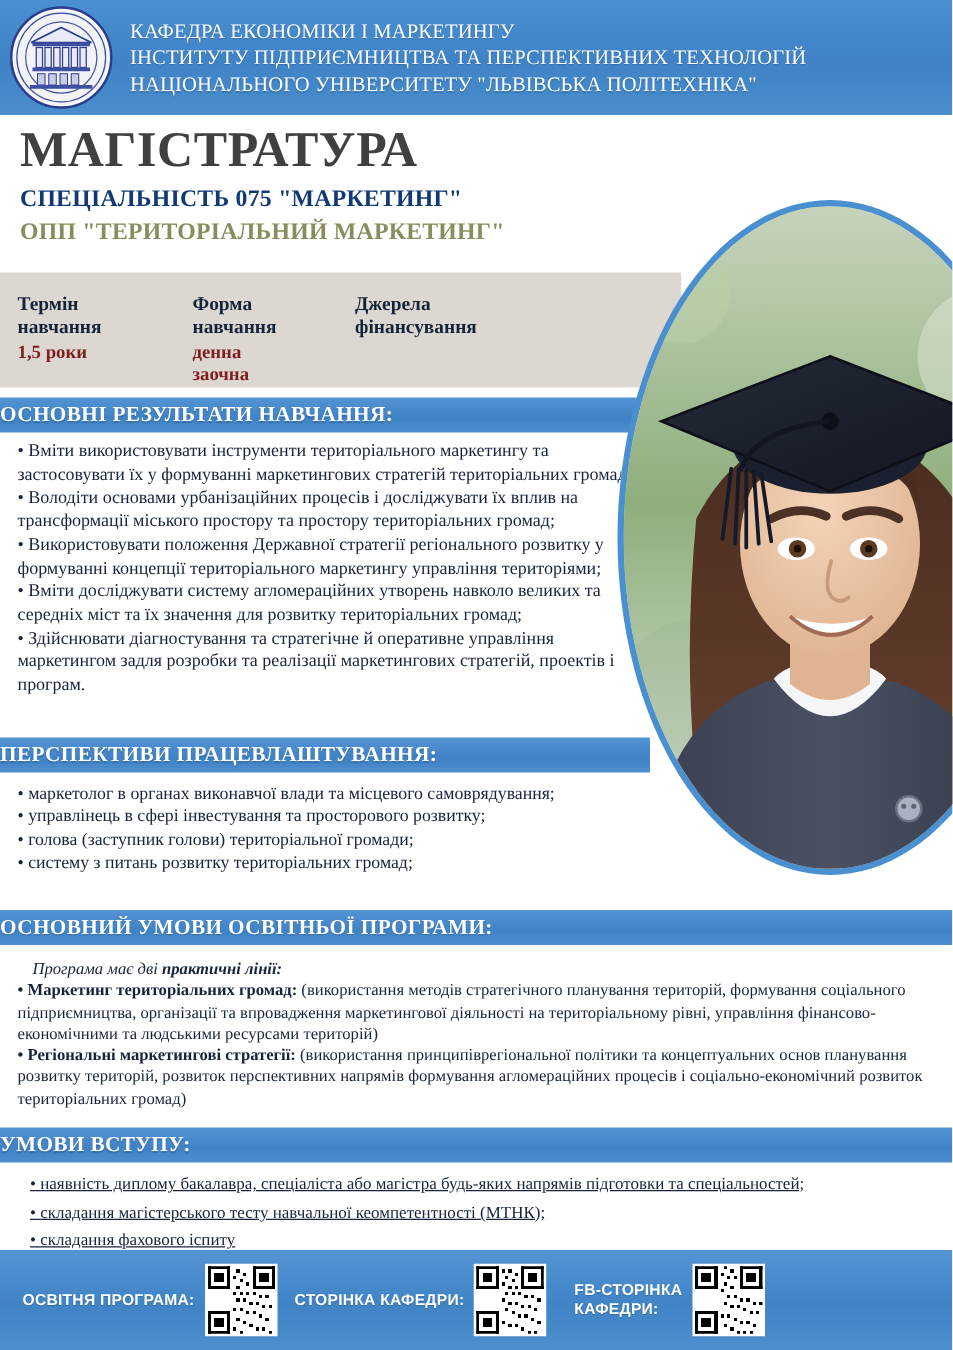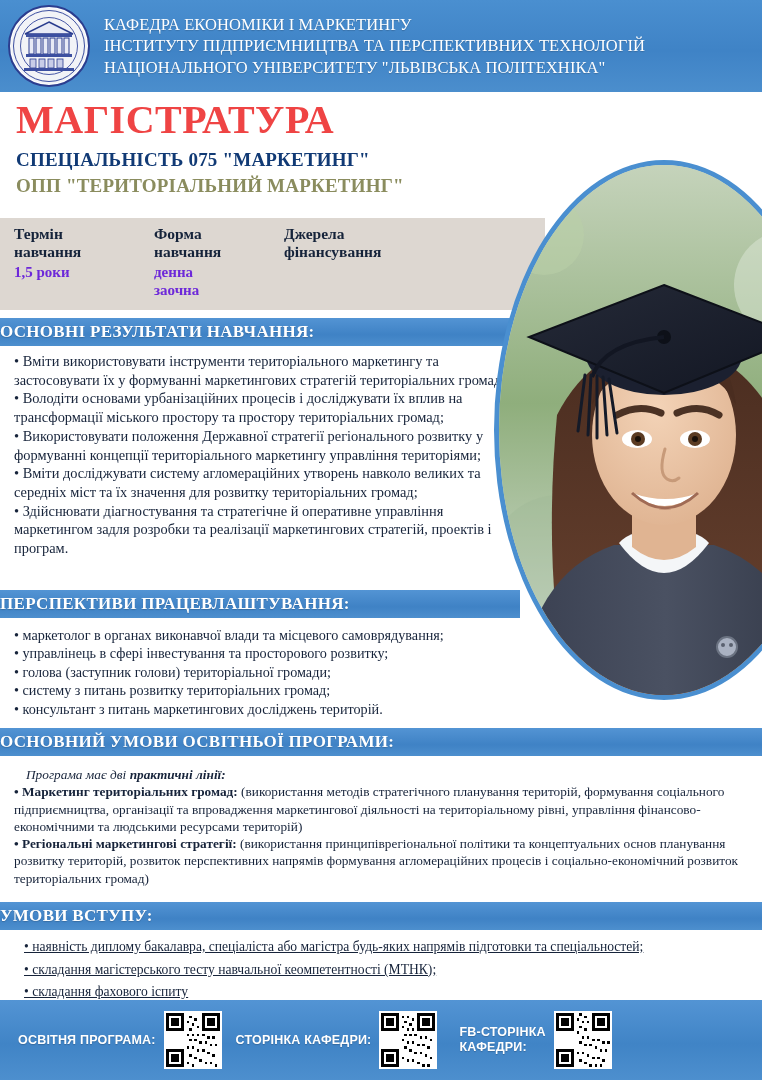--- a/index.html
+++ b/index.html
@@ -88,21 +88,21 @@
   .title-block {
     position: absolute;
     left: 16px;
     top: 100px;
     z-index: 4;
   }
   .t-main {
     font-family: "Liberation Serif", serif;
     font-size: 40px;
     font-weight: 700;
-    color: #ef4444;
+    color: #404040;
     letter-spacing: 0.5px;
     line-height: 1;
     margin: 0 0 10px 0;
   }
   .t-spec {
     font-family: "Liberation Serif", serif;
     font-size: 19px;
     font-weight: 700;
     color: #113a75;
     letter-spacing: 0.2px;
@@ -123,39 +123,39 @@
   .info-strip {
     position: absolute;
     left: 0;
     top: 218px;
     width: 545px;
     height: 92px;
     background: #ddd7d1;
     z-index: 2;
     display: flex;
     box-sizing: border-box;
-    padding: 7px 0 0 14px;
+    padding: 17px 0 0 14px;
   }
   .info-col { margin-right: 22px; }
   .info-col.c1 { width: 118px; }
   .info-col.c2 { width: 108px; }
   .info-col.c3 { width: auto; }
   .info-head {
     font-family: "Liberation Serif", serif;
     font-size: 15.5px;
     font-weight: 700;
     color: #15233a;
     line-height: 1.16;
     white-space: pre-line;
   }
   .info-val {
     font-family: "Liberation Serif", serif;
     font-size: 15px;
     font-weight: 700;
-    color: #6d28d9;
+    color: #7f1d1d;
     line-height: 1.2;
     margin-top: 2px;
     white-space: pre-line;
   }
 
   
   .bar {
     position: absolute;
     left: 0;
     height: 28px;
@@ -378,21 +378,20 @@
     <p>• Вміти досліджувати систему агломераційних утворень навколо великих та середніх міст та їх значення для розвитку територіальних громад;</p>
     <p>• Здійснювати діагностування та стратегічне й оперативне управління маркетингом задля розробки та реалізації маркетингових стратегій, проектів і програм.</p>
   </div>
 
   <div class="bar" style="top:590px; width:520px;">ПЕРСПЕКТИВИ ПРАЦЕВЛАШТУВАННЯ:</div>
   <div class="body-block lvl2" style="top:626px; width:500px;">
     <p>• маркетолог в органах виконавчої влади та місцевого самоврядування;</p>
     <p>• управлінець в сфері інвестування та просторового розвитку;</p>
     <p>• голова (заступник голови) територіальної громади;</p>
     <p>• систему з питань розвитку територіальних громад;</p>
-    <p>• консультант з питань маркетингових досліджень територій.</p>
   </div>
 
   <div class="bar" style="top:728px; width:762px;">ОСНОВНИЙ УМОВИ ОСВІТНЬОЇ ПРОГРАМИ:</div>
   <div class="body-block lvl3" style="top:766px; width:738px;">
     <p style="padding-left:12px;font-style:italic;">
       <span>Програма має дві </span><span class="bold">практичні лінії:</span>
     </p>
     <p>
       <span class="bold">• Маркетинг територіальних громад:</span><span> (використання методів стратегічного планування територій, формування соціального підприємництва, організації та впровадження маркетингової діяльності на територіальному рівні, управління фінансово-економічними та людськими ресурсами територій)</span>
     </p>

